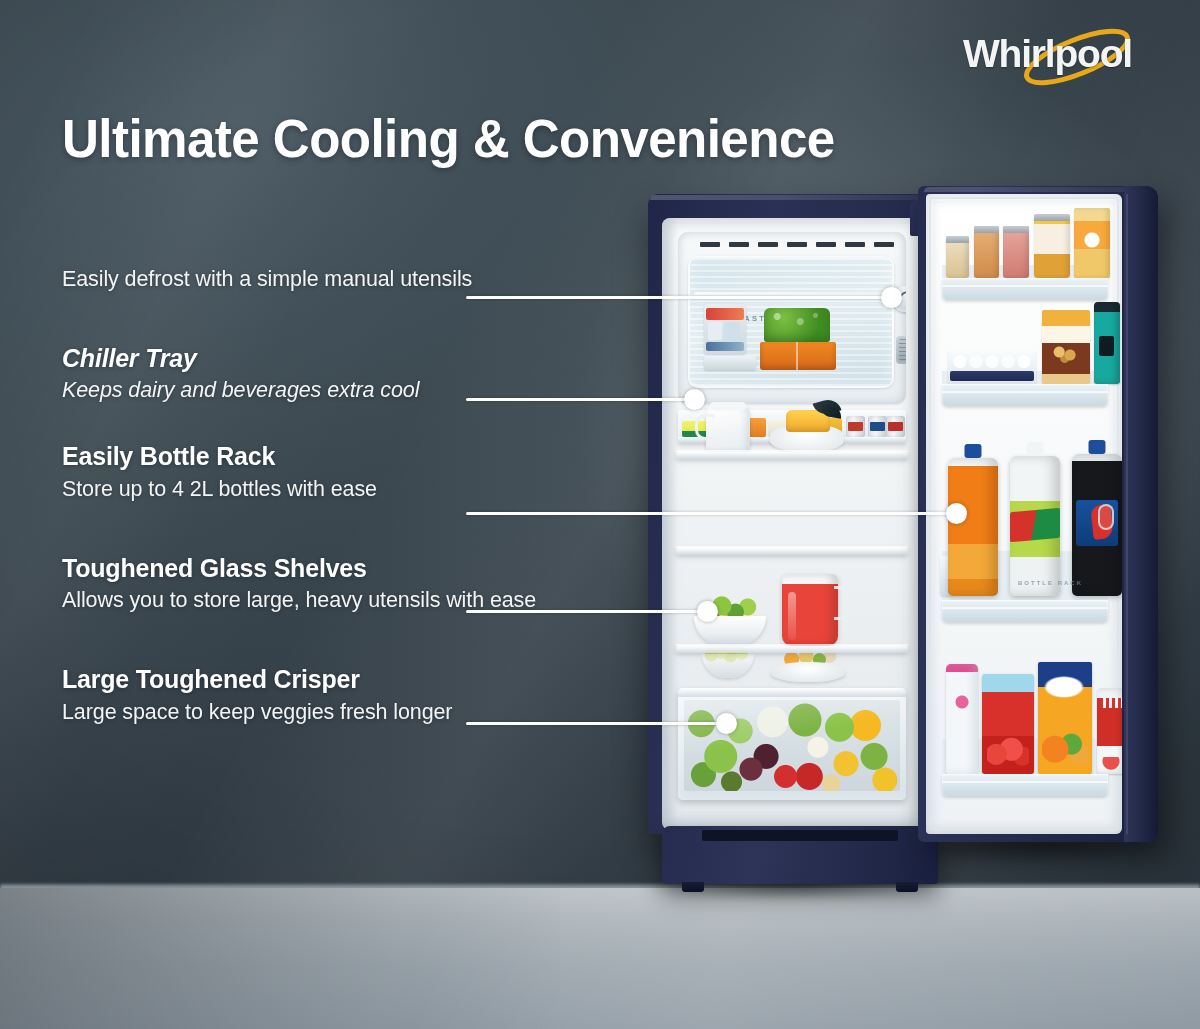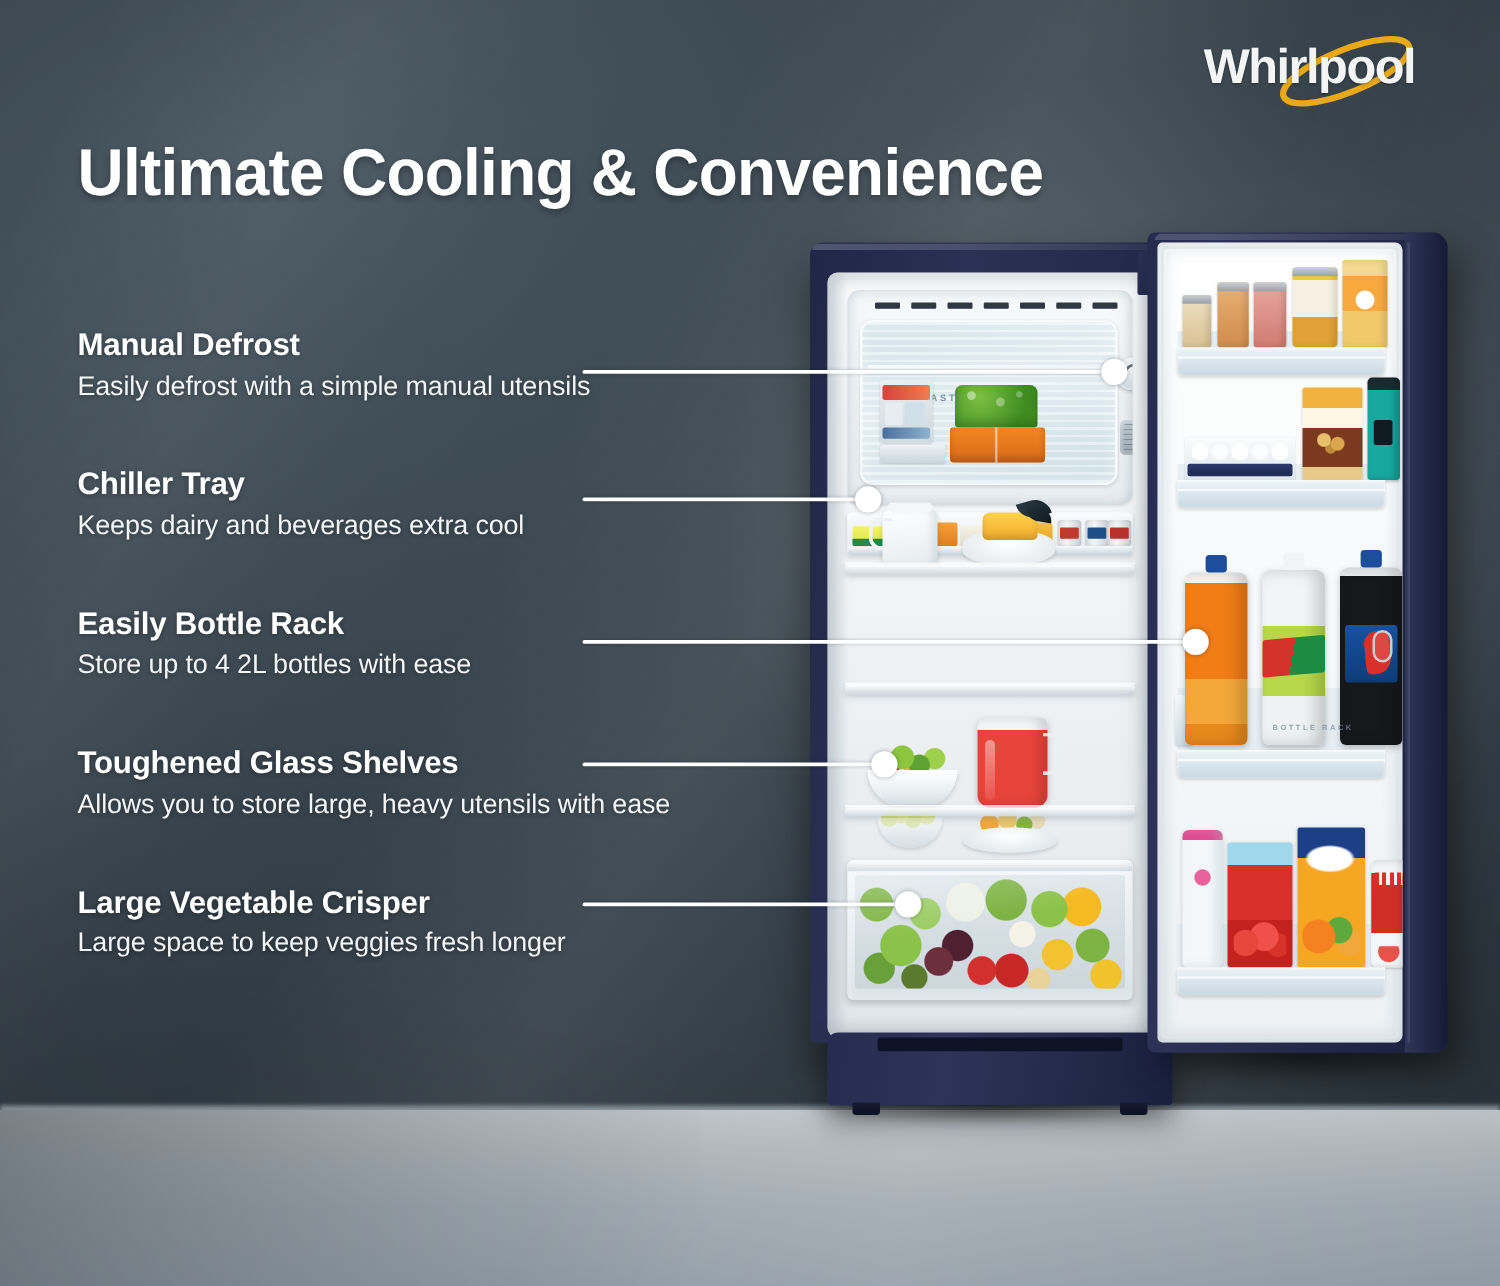--- a/index.html
+++ b/index.html
@@ -710,41 +710,40 @@
       <ellipse cx="64" cy="29" rx="54" ry="17" fill="none" stroke="#f5c councils" stroke-width="0"></ellipse>
     </svg>
     <div class="logo-word">Whirlpool</div>
   </div>
 
   <div class="headline">Ultimate Cooling &amp; Convenience</div>
 
   <div class="features">
 
     <div class="feature" style="margin-bottom:50px;">
-      <div class="feature-title">Manual Defrost</div>
       <div class="feature-desc">Easily defrost with a simple manual utensils</div>
     </div>
 
-    <div class="feature" style="margin-bottom:50px;">
+    <div class="feature" style="margin-bottom:37px;font-style:italic;">
       <div class="feature-title">Chiller Tray</div>
       <div class="feature-desc">Keeps dairy and beverages extra cool</div>
     </div>
 
     <div class="feature" style="margin-bottom:50px;">
       <div class="feature-title">Easily Bottle Rack</div>
       <div class="feature-desc">Store up to 4 2L bottles with ease</div>
     </div>
 
     <div class="feature" style="margin-bottom:50px;">
       <div class="feature-title">Toughened Glass Shelves</div>
       <div class="feature-desc">Allows you to store large, heavy utensils with ease</div>
     </div>
 
     <div class="feature">
-      <div class="feature-title">Large Vegetable Crisper</div>
+      <div class="feature-title">Large Toughened Crisper</div>
       <div class="feature-desc">Large space to keep veggies fresh longer</div>
     </div>
 
   </div>
 
   <div class="fridge">
 
     <div class="base-shadow"></div>
     <div class="door-shadow"></div>
 

